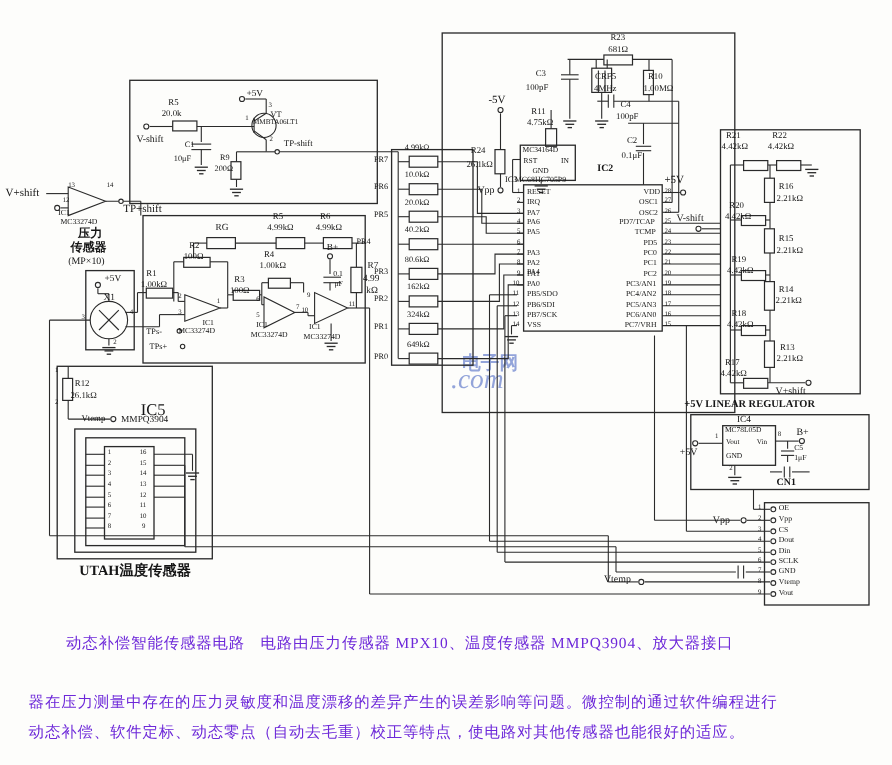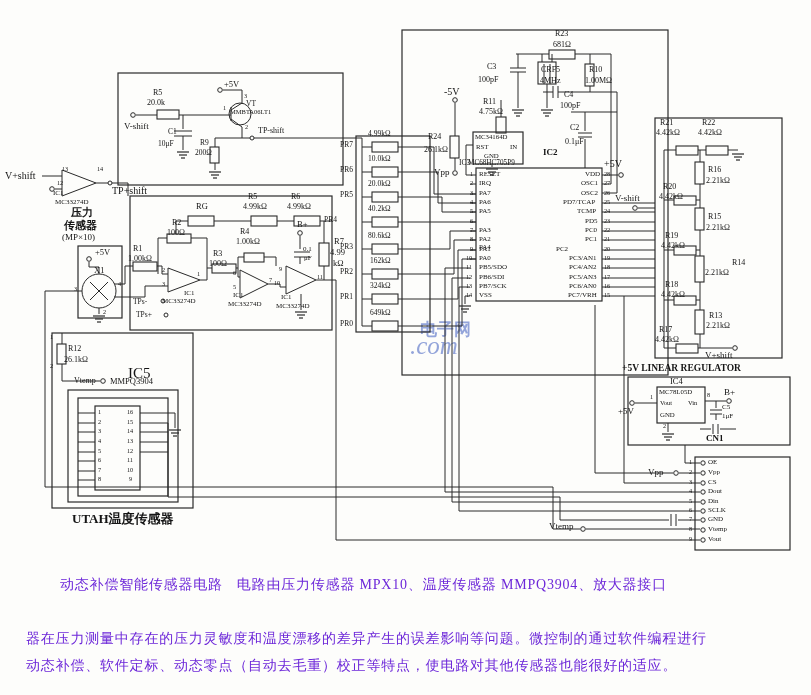--- a/index.html
+++ b/index.html
@@ -539,21 +539,21 @@
       <span class="lbl" style="left: 466px; top: 283px; font-size: 6.2px;">13</span>
       <span class="lbl" style="left: 466px; top: 292px; font-size: 6.2px;">14</span>
       <span class="lbl" style="left: 585px; top: 171px; font-size: 7px;">VDD</span>
       <span class="lbl" style="left: 581px; top: 180px; font-size: 7px;">OSC1</span>
       <span class="lbl" style="left: 581px; top: 190px; font-size: 7px;">OSC2</span>
       <span class="lbl" style="left: 563px; top: 199px; font-size: 7px;">PD7/TCAP</span>
       <span class="lbl" style="left: 577px; top: 208px; font-size: 7px;">TCMP</span>
       <span class="lbl" style="left: 585px; top: 218px; font-size: 7px;">PD5</span>
       <span class="lbl" style="left: 585px; top: 227px; font-size: 7px;">PC0</span>
       <span class="lbl" style="left: 585px; top: 236px; font-size: 7px;">PC1</span>
-      <span class="lbl" style="left: 556px; top: 246px; font-size: 7px;">PC2</span>
+      <span class="lbl" style="left: 585px; top: 246px; font-size: 7px;">PC2</span>
       <span class="lbl" style="left: 569px; top: 255px; font-size: 7px;">PC3/AN1</span>
       <span class="lbl" style="left: 569px; top: 264px; font-size: 7px;">PC4/AN2</span>
       <span class="lbl" style="left: 569px; top: 274px; font-size: 7px;">PC5/AN3</span>
       <span class="lbl" style="left: 569px; top: 283px; font-size: 7px;">PC6/AN0</span>
       <span class="lbl" style="left: 568px; top: 292px; font-size: 7px;">PC7/VRH</span>
       <span class="lbl" style="left: 604px; top: 171px; font-size: 6.2px;">28</span>
       <span class="lbl" style="left: 604px; top: 180px; font-size: 6.2px;">27</span>
       <span class="lbl" style="left: 604px; top: 190px; font-size: 6.2px;">26</span>
       <span class="lbl" style="left: 604px; top: 199px; font-size: 6.2px;">25</span>
       <span class="lbl" style="left: 604px; top: 208px; font-size: 6.2px;">24</span>
@@ -572,21 +572,21 @@
       <span class="lbl" style="left: 702px; top: 119px; font-size: 8px;">R22</span>
       <span class="lbl" style="left: 698px; top: 129px; font-size: 8px;">4.42kΩ</span>
       <span class="lbl" style="left: 708px; top: 166px; font-size: 8px;">R16</span>
       <span class="lbl" style="left: 706px; top: 177px; font-size: 8px;">2.21kΩ</span>
       <span class="lbl" style="left: 663px; top: 183px; font-size: 8px;">R20</span>
       <span class="lbl" style="left: 659px; top: 193px; font-size: 8px;">4.42kΩ</span>
       <span class="lbl" style="left: 708px; top: 213px; font-size: 8px;">R15</span>
       <span class="lbl" style="left: 706px; top: 224px; font-size: 8px;">2.21kΩ</span>
       <span class="lbl" style="left: 665px; top: 232px; font-size: 8px;">R19</span>
       <span class="lbl" style="left: 661px; top: 242px; font-size: 8px;">4.42kΩ</span>
-      <span class="lbl" style="left: 708px; top: 259px; font-size: 8px; margin-left: 24px;">R14</span>
+      <span class="lbl" style="left: 708px; top: 259px; font-size: 8px;">R14</span>
       <span class="lbl" style="left: 705px; top: 269px; font-size: 8px;">2.21kΩ</span>
       <span class="lbl" style="left: 665px; top: 281px; font-size: 8px;">R18</span>
       <span class="lbl" style="left: 661px; top: 291px; font-size: 8px;">4.42kΩ</span>
       <span class="lbl" style="left: 709px; top: 312px; font-size: 8px;">R13</span>
       <span class="lbl" style="left: 706px; top: 322px; font-size: 8px;">2.21kΩ</span>
       <span class="lbl" style="left: 659px; top: 326px; font-size: 8px;">R17</span>
       <span class="lbl" style="left: 655px; top: 336px; font-size: 8px;">4.42kΩ</span>
       <span class="lbl" style="left: 705px; top: 351px; font-size: 9px;">V+shift</span>
       <span class="lbl" style="left: 622px; top: 364px; font-size: 9.5px; font-weight: bold;">+5V LINEAR REGULATOR</span>
       <span class="lbl" style="left: 670px; top: 377px; font-size: 8.5px;">IC4</span>

